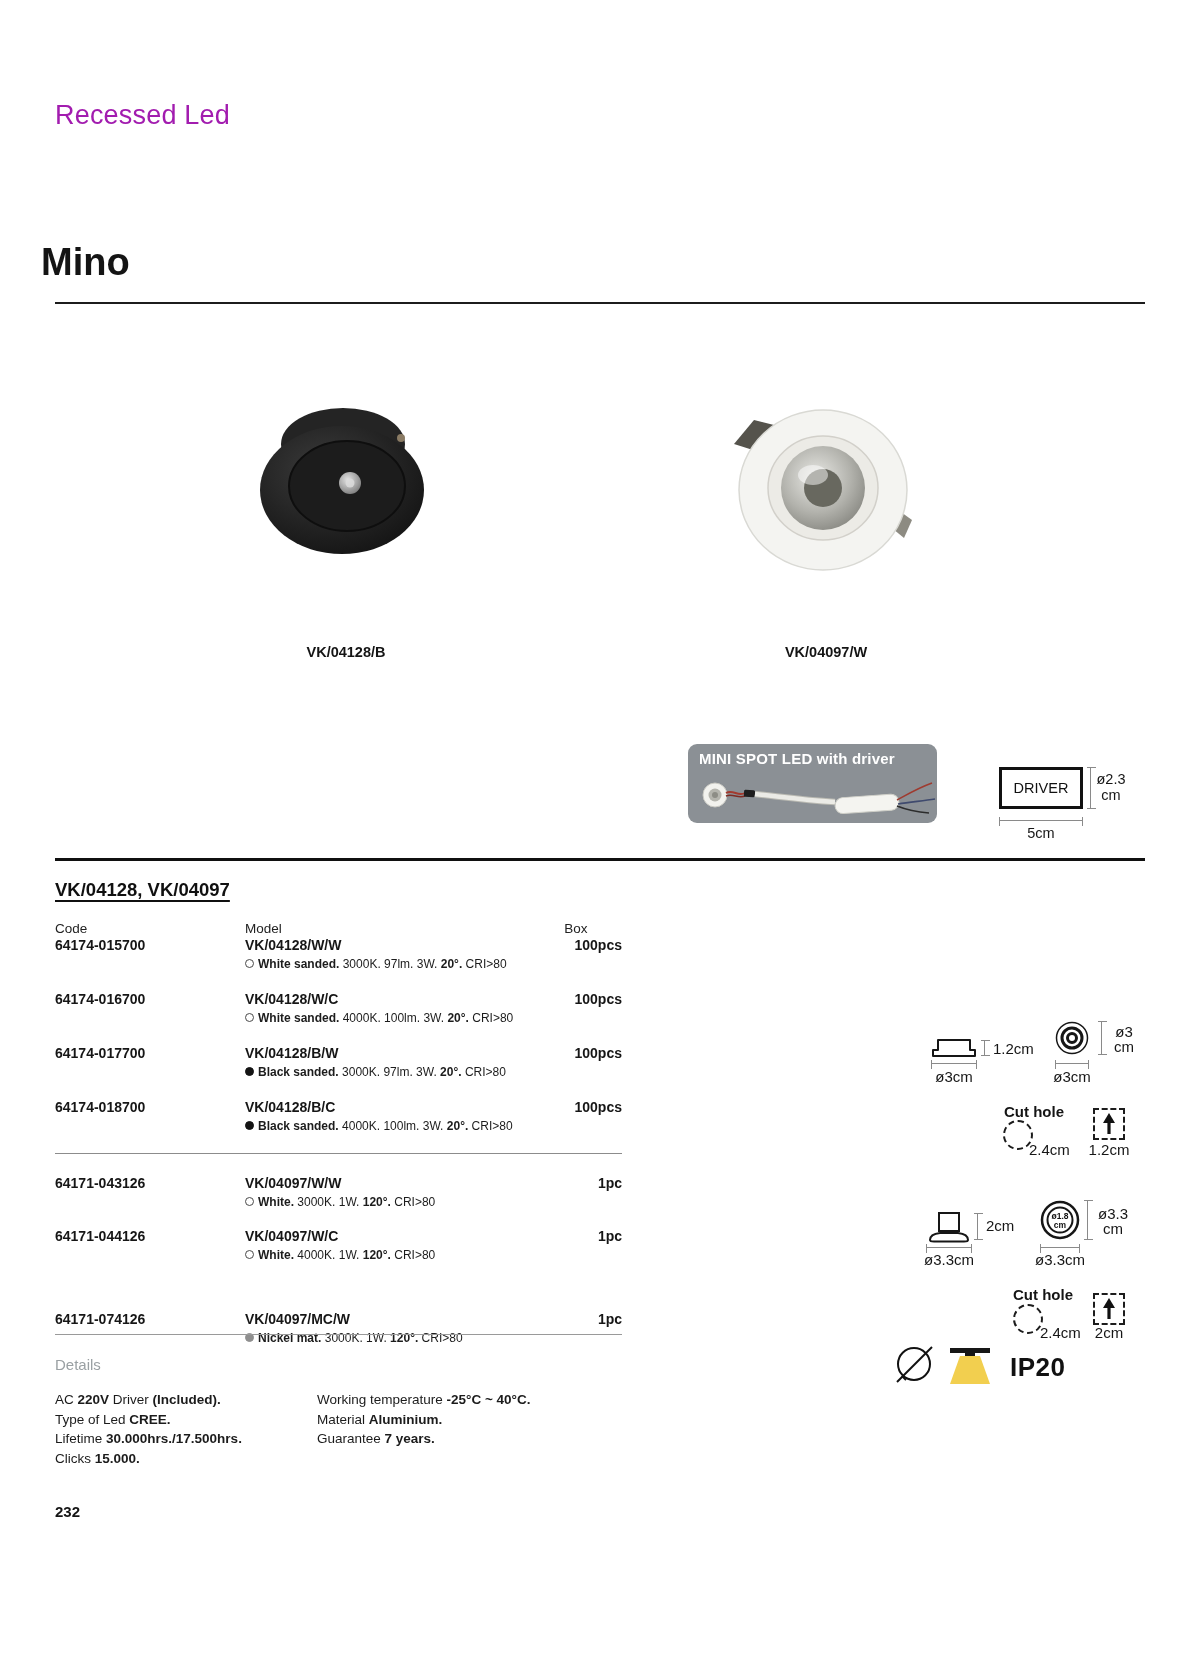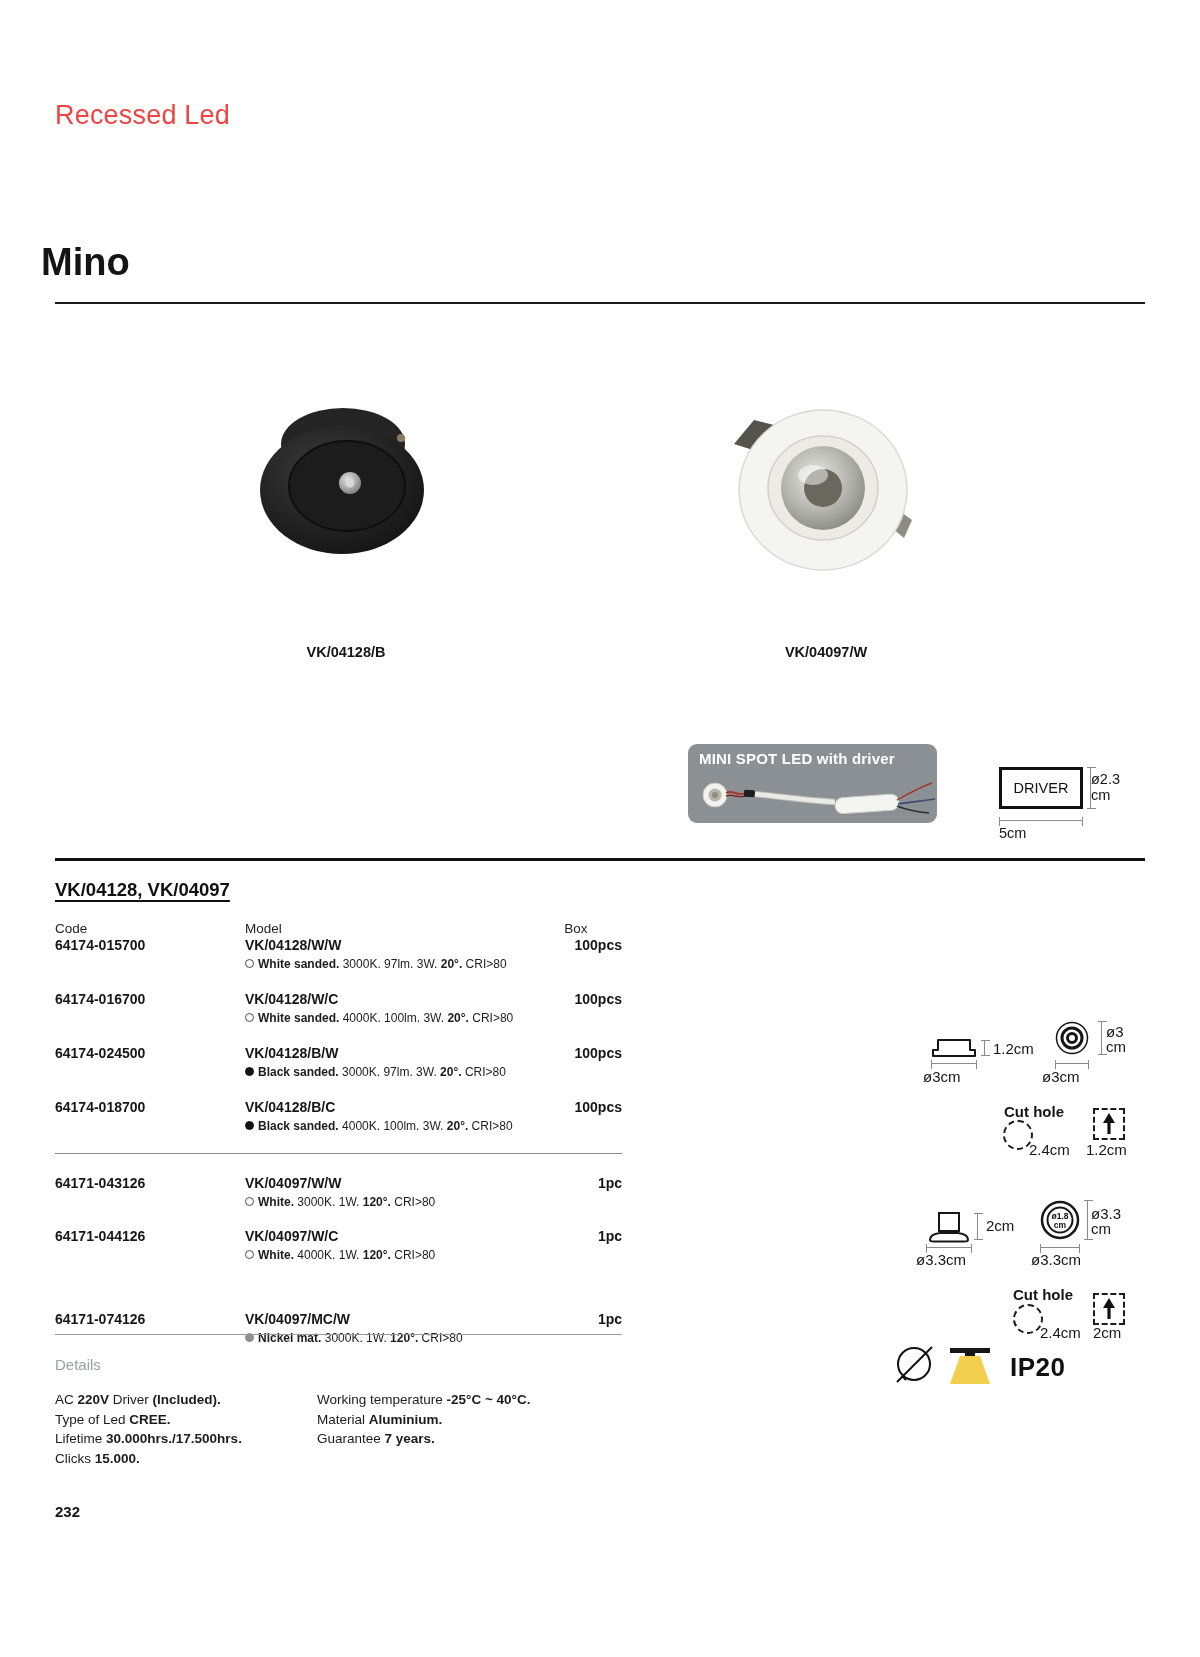--- a/index.html
+++ b/index.html
@@ -1,37 +1,37 @@
 <!DOCTYPE html>
 <html><head>
 <meta charset="utf-8">
 <style>
   * { margin:0; padding:0; box-sizing:border-box; }
   html,body { background:#ffffff; }
   body { font-family:"Liberation Sans", sans-serif; color:#161616; }
   .page { position:relative; width:1200px; height:1657px; background:#fff; overflow:hidden; }
   .abs { position:absolute; }
 
-  .category { left:55px; top:100px; font-size:27px; color:#ef4444; letter-spacing:.2px; }
+  .category { left:55px; top:100px; font-size:27px; color:#a21caf; letter-spacing:.2px; }
   .title { left:41px; top:241px; font-size:38px; font-weight:bold; color:#141414; }
   .rule-thin  { left:55px; top:302px; width:1090px; height:2px; background:#1c1c1c; }
   .rule-thick { left:55px; top:858px; width:1090px; height:3px; background:#101010; }
 
   .caption { top:644px; width:220px; text-align:center; font-weight:bold; font-size:14.5px; color:#141414; }
   .cap-left  { left:236px; }
   .cap-right { left:716px; }
 
   .photo-panel { left:688px; top:744px; width:249px; height:79px; background:#8b9095; border-radius:9px; overflow:hidden; }
   .photo-panel .panel-label { position:absolute; left:11px; top:6px; color:#fff; font-weight:bold; font-size:15px; letter-spacing:.2px; }
   .photo-panel svg { position:absolute; left:0; top:0; }
 
   .driver-box { left:999px; top:767px; width:84px; height:42px; border:3px solid #111; background:#fff;
                 display:flex; align-items:center; justify-content:center; font-size:14.5px; color:#111; }
   .dim-label { font-size:14.5px; color:#161616; line-height:16px; }
-  .center { }
+  .center { text-align:center; }
   .blockline { display:block; }
 
   .dim-v { width:0; border-left:1px solid #8a8a8a; }
   .dim-v::before, .dim-v::after { content:""; position:absolute; left:-4px; width:9px; height:1px; background:#8a8a8a; }
   .dim-v::before { top:0; } .dim-v::after { bottom:0; }
   .dim-h { height:0; border-top:1px solid #8a8a8a; }
   .dim-h::before, .dim-h::after { content:""; position:absolute; top:-4px; width:1px; height:9px; background:#8a8a8a; }
   .dim-h::before { left:0; } .dim-h::after { right:0; }
 
   .section-title { left:55px; top:879px; font-size:18.5px; font-weight:bold; color:#101010;
@@ -159,21 +159,21 @@
     <div class="box">100pcs</div>
     <div class="desc"><span class="bullet open"></span><b>White sanded.</b> <span>3000K. 97lm. 3W.</span> <b>20°.</b> <span>CRI&gt;80</span></div>
   </div>
   <div class="trow" style="top:992px;text-align:center;">
     <div class="code">64174-016700</div>
     <div class="model">VK/04128/W/C</div>
     <div class="box">100pcs</div>
     <div class="desc"><span class="bullet open"></span><b>White sanded.</b> <span>4000K. 100lm. 3W.</span> <b>20°.</b> <span>CRI&gt;80</span></div>
   </div>
   <div class="trow" style="top:1046px;">
-    <div class="code">64174-024500</div>
+    <div class="code">64174-017700</div>
     <div class="model">VK/04128/B/W</div>
     <div class="box">100pcs</div>
     <div class="desc"><span class="bullet filled"></span><b>Black sanded.</b> <span>3000K. 97lm. 3W.</span> <b>20°.</b> <span>CRI&gt;80</span></div>
   </div>
   <div class="trow" style="top:1100px;">
     <div class="code">64174-018700</div>
     <div class="model">VK/04128/B/C</div>
     <div class="box">100pcs</div>
     <div class="desc"><span class="bullet filled"></span><b>Black sanded.</b> <span>4000K. 100lm. 3W.</span> <b>20°.</b> <span>CRI&gt;80</span></div>
   </div>

